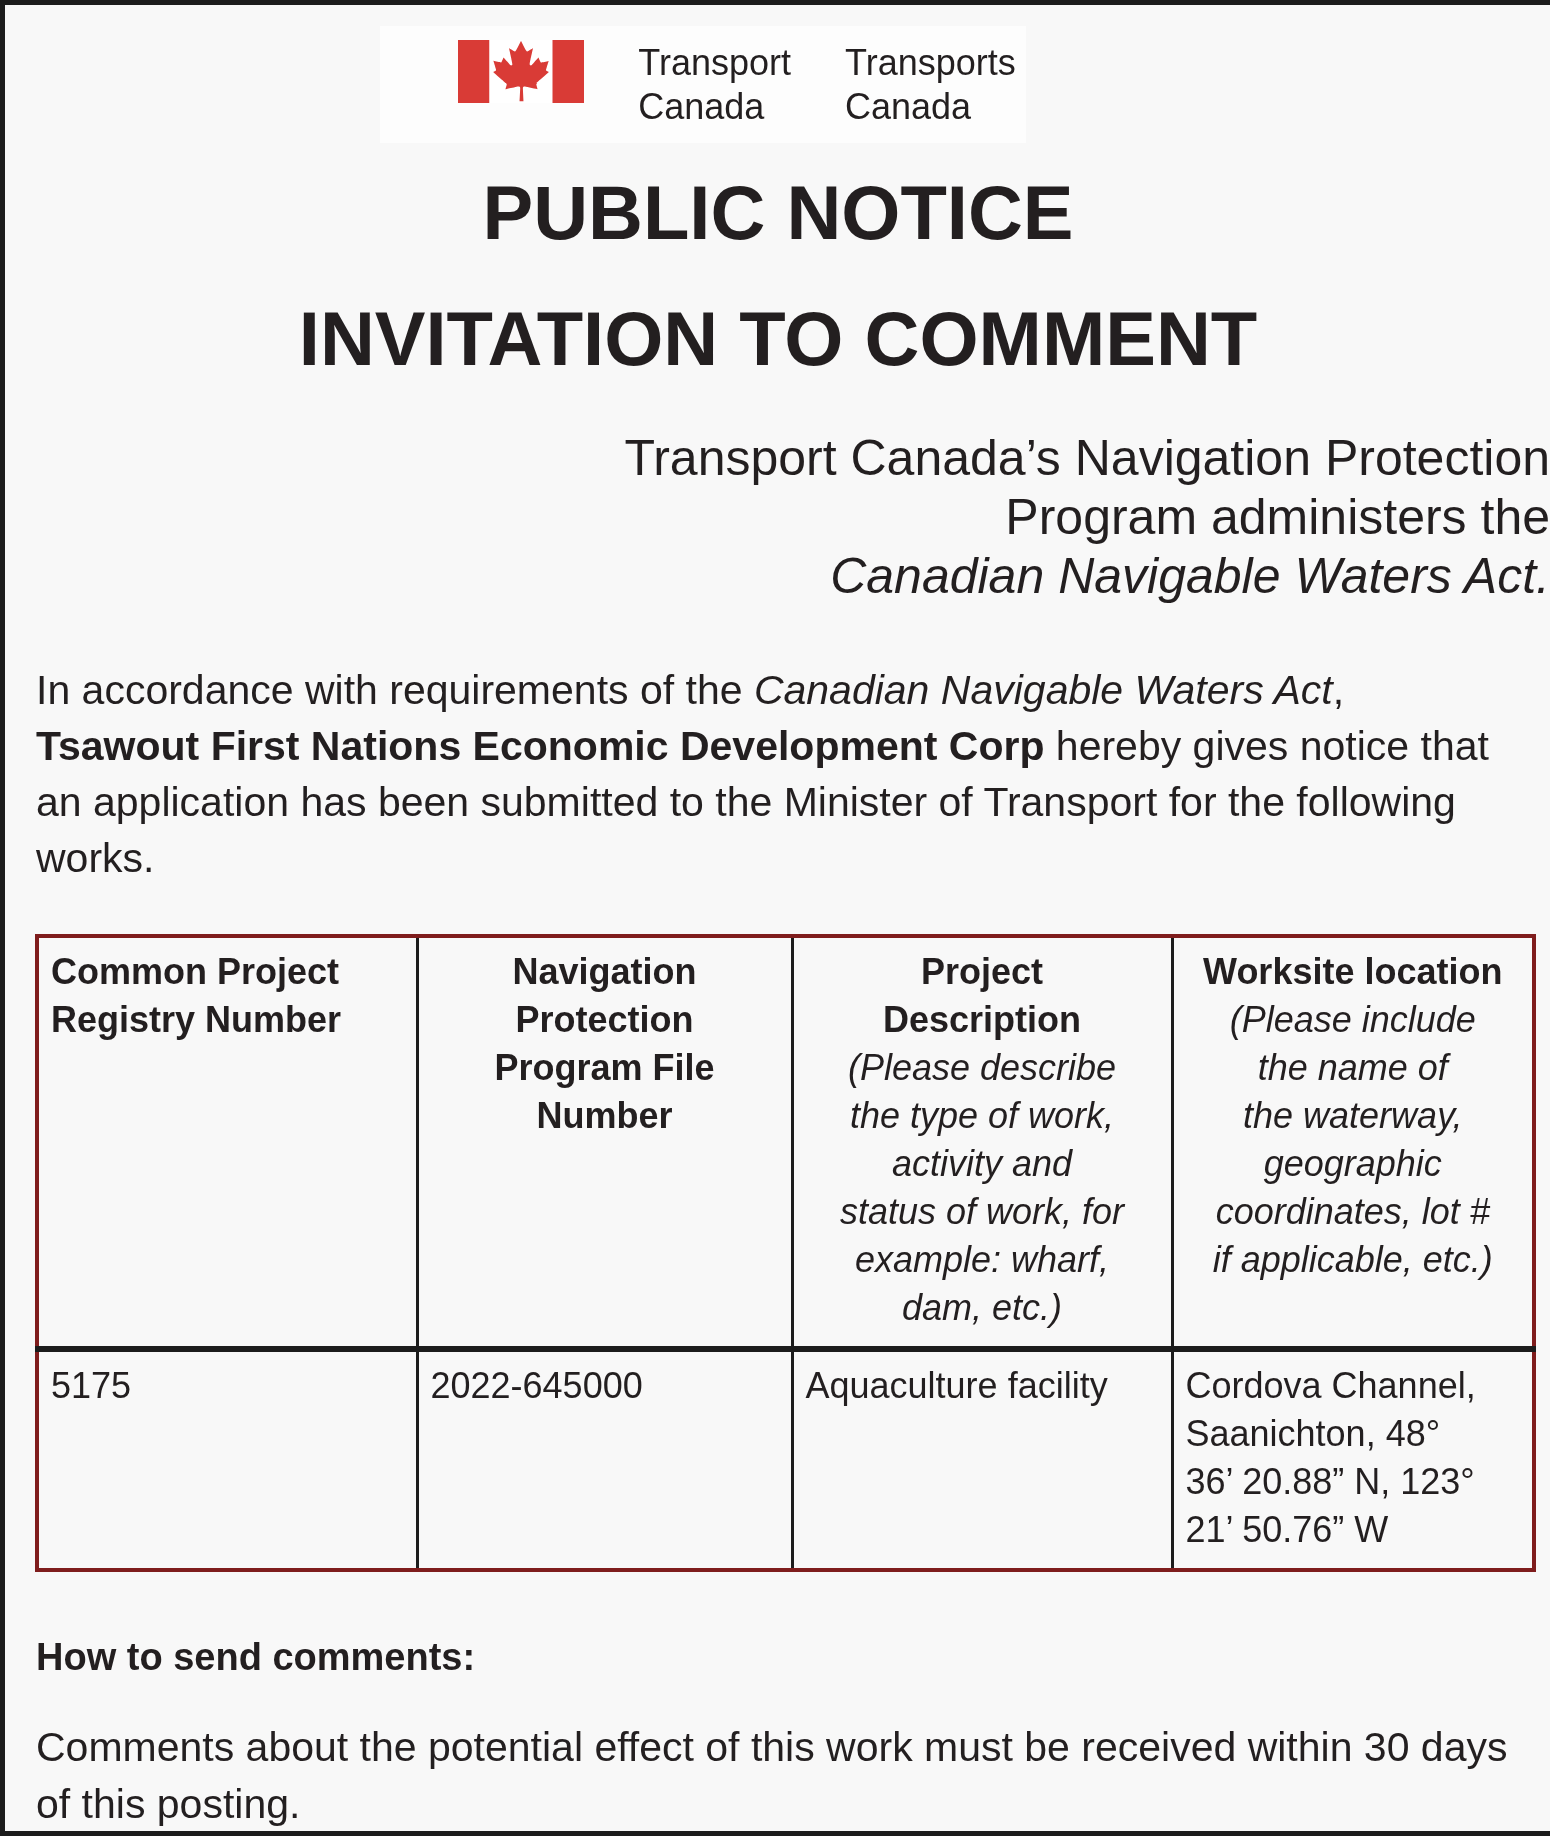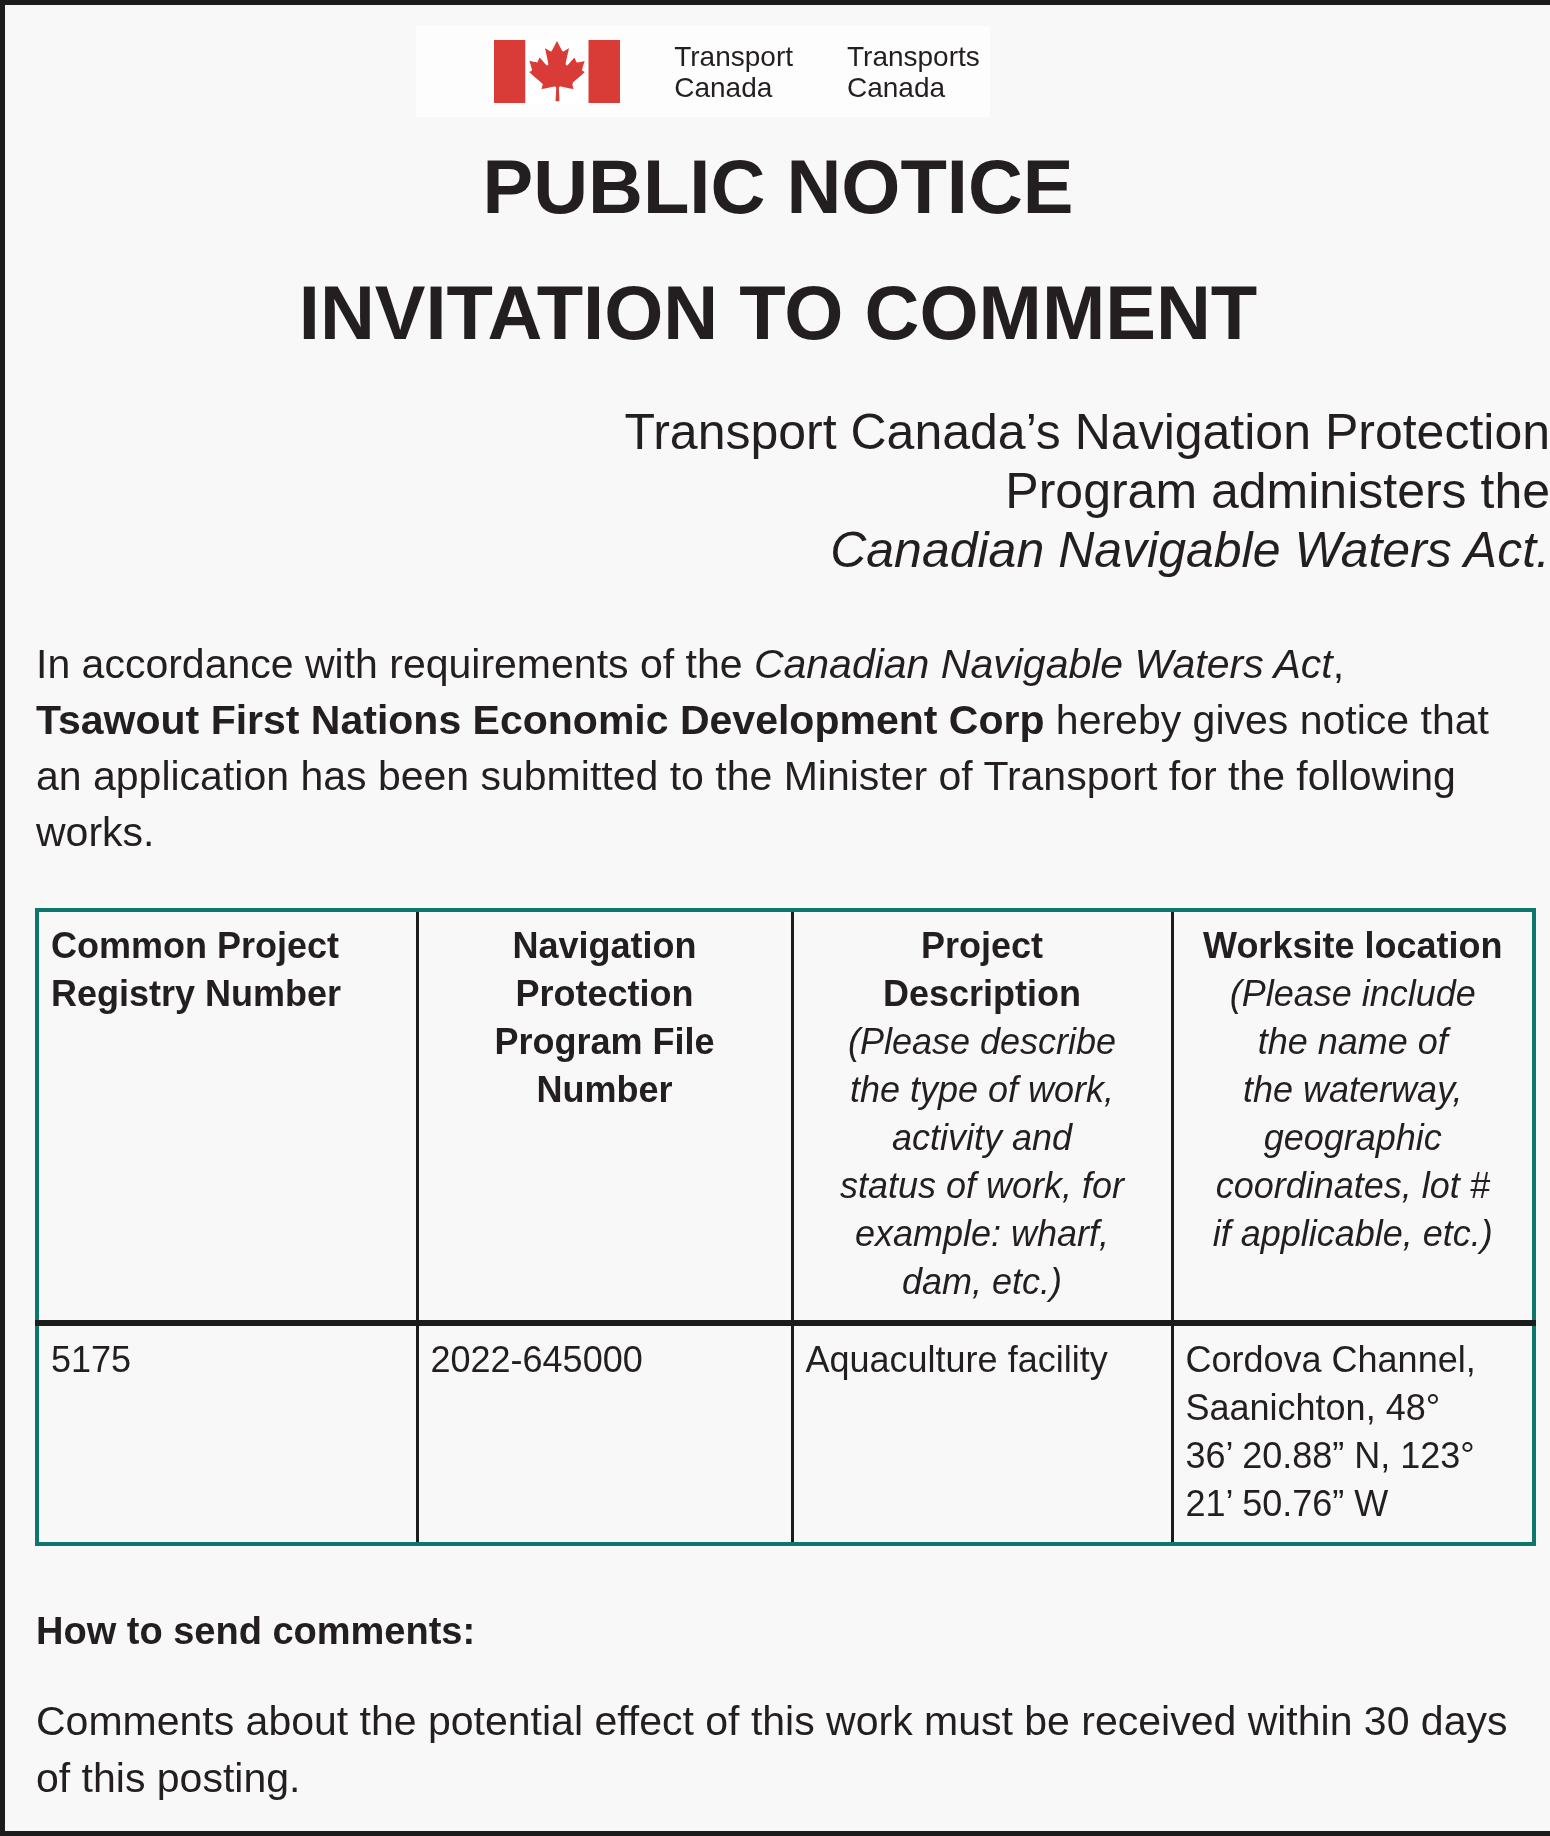--- a/index.html
+++ b/index.html
@@ -21,21 +21,21 @@
 
   
   .logo-row { display: flex; justify-content: center; margin-top: 26px; }
   .logo-box {
     background: #fdfdfd;
     display: flex; align-items: flex-start; gap: 54px;
     padding: 14px 10px 14px 78px;
     position: relative; left: -72px;
   }
   .flag svg { width: 126px; height: 63px; display: block; }
-  .wordmark { font-size: 28px; line-height: 31px; padding-top: 1px; white-space: pre-line; }
+  .wordmark { font-size: 36px; line-height: 44px; padding-top: 1px; white-space: pre-line; }
 
   
   .main-title, .sub-title {
     text-align: center; font-weight: bold;
     font-size: 76px; line-height: 80px;
     margin: 0;
     padding-left: 6px;
   }
   .main-title { margin-top: 30px; }
   .sub-title  { margin-top: 46px; }
@@ -45,21 +45,21 @@
   .italic { font-style: italic; }
   .bold   { font-weight: bold; }
 
   
   .notice { margin: 56px 36px 0 36px; font-size: 41px; line-height: 56px; }
 
   
   table.works {
     border-collapse: collapse; table-layout: fixed;
     margin: 48px 12px 0 35px; width: 1497px;
-    border: 4px solid #0f766e;
+    border: 4px solid #7f1d1d;
   }
   table.works th, table.works td {
     border: 3px solid #1c1c1c;
     vertical-align: top;
     padding: 10px 12px 14px 12px;
     font-size: 36px; line-height: 48px;
     overflow: hidden;
   }
   table.works th { border-bottom-width: 6px; font-weight: normal; text-align: center; }
   table.works th.left { text-align: left; }

